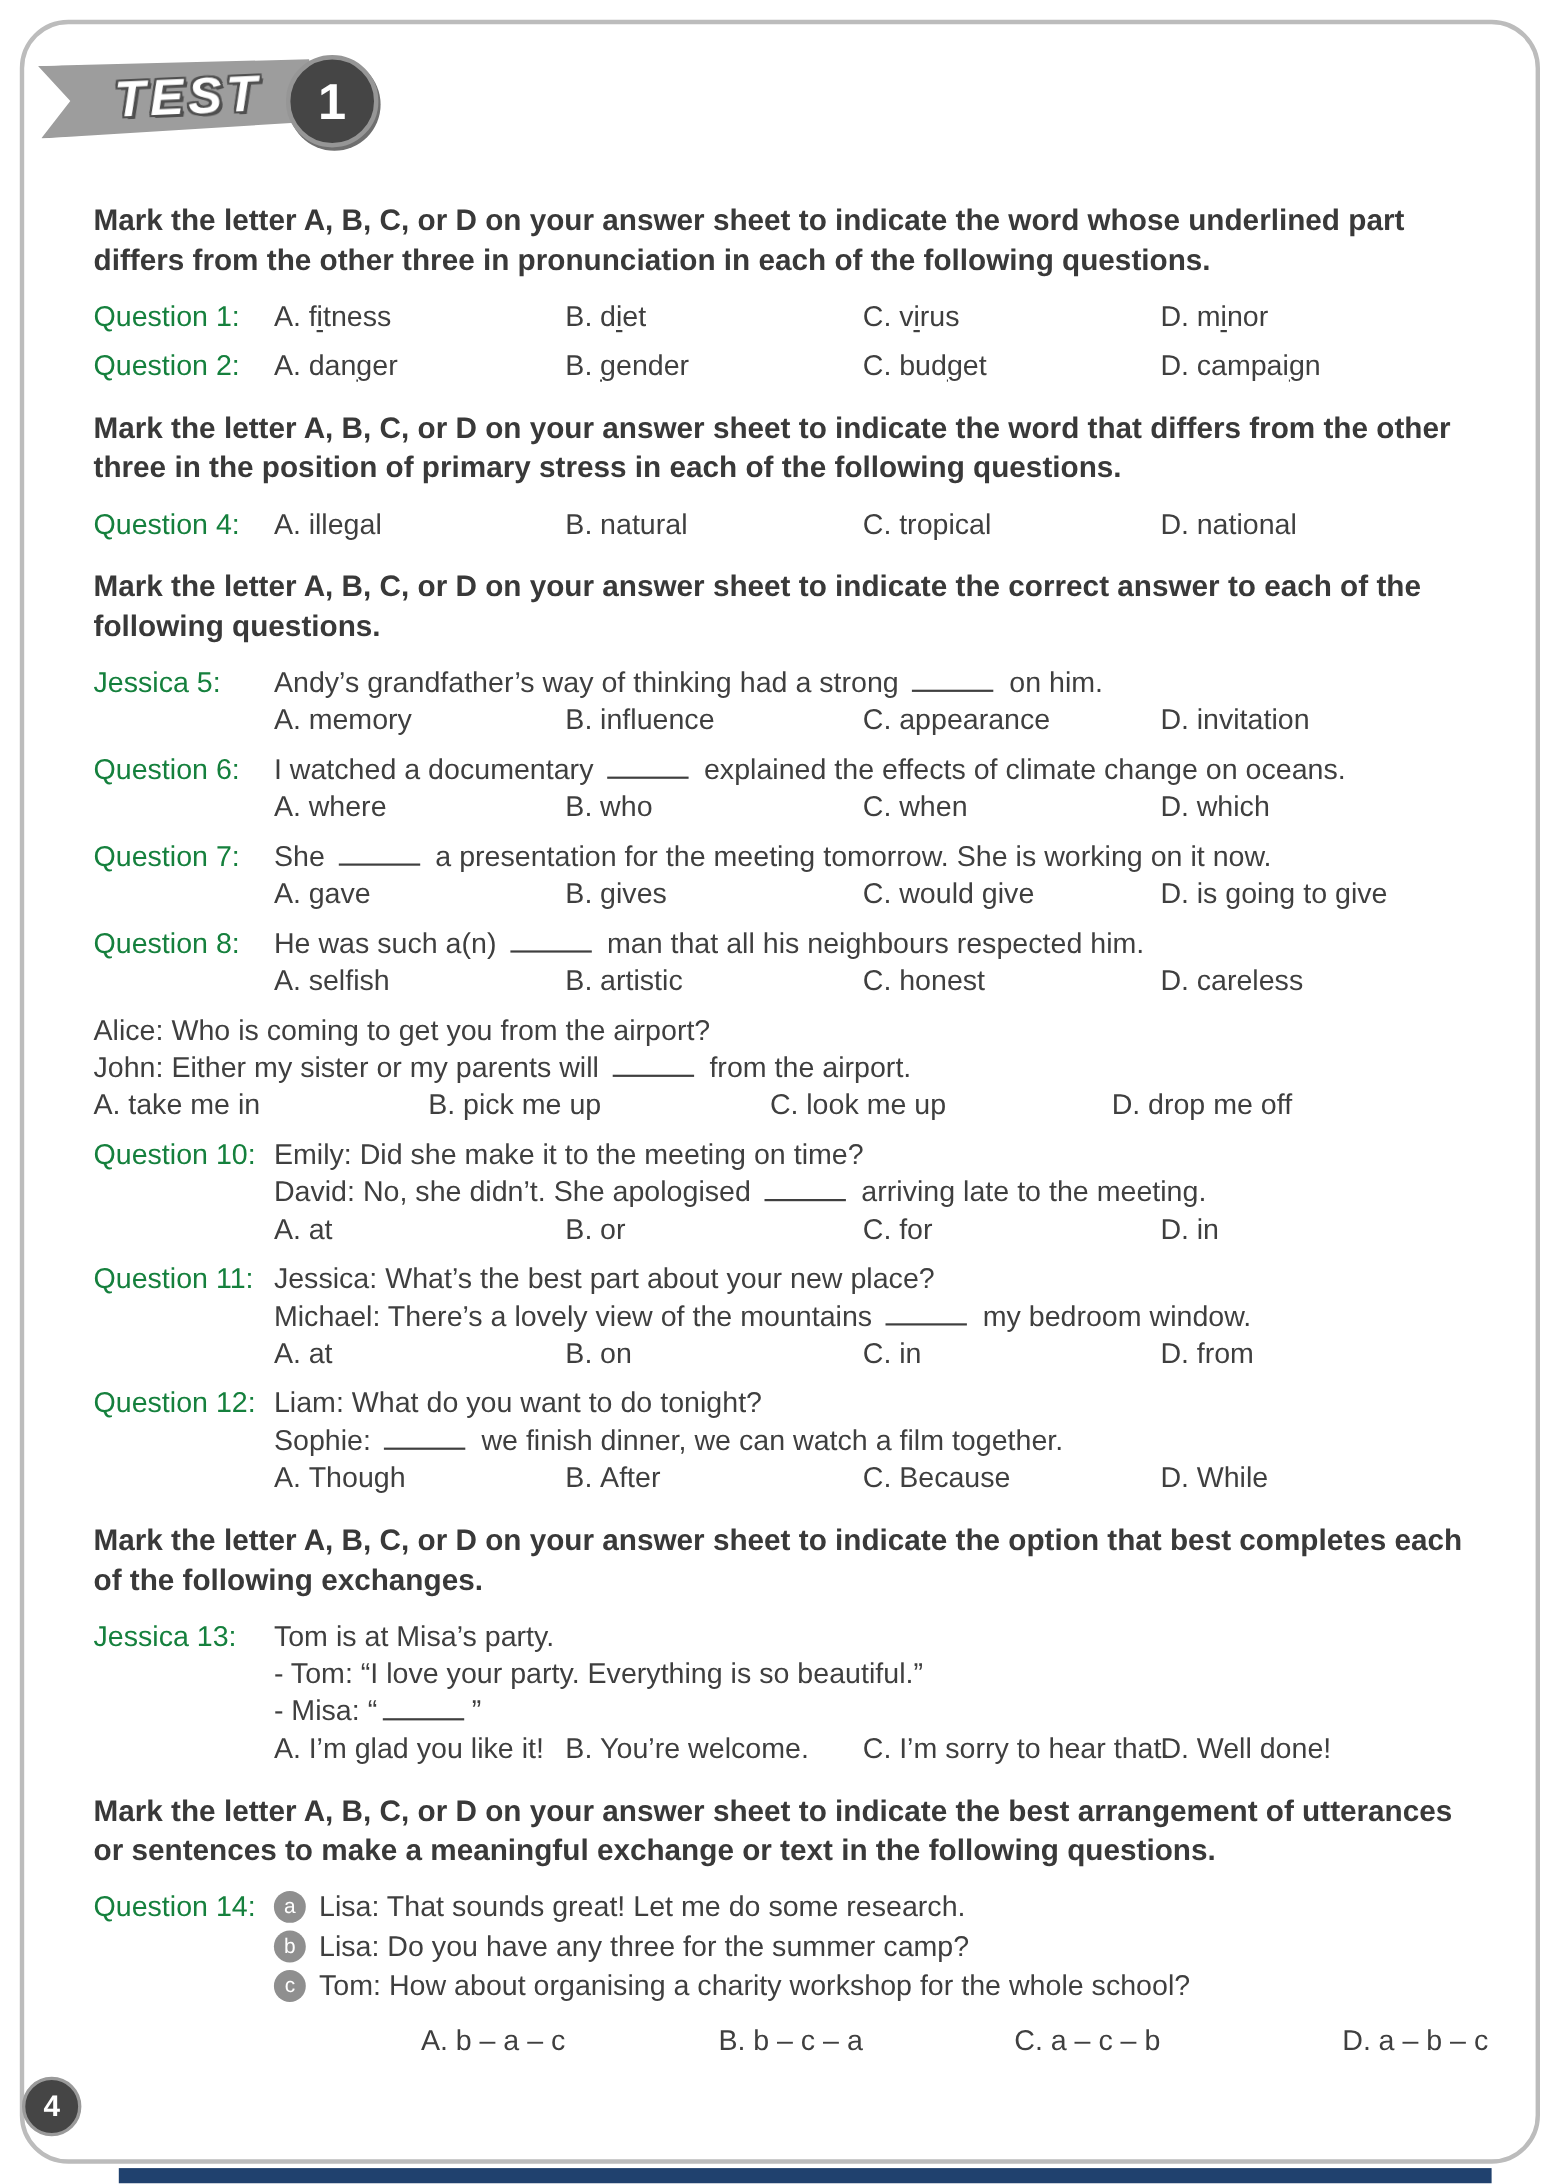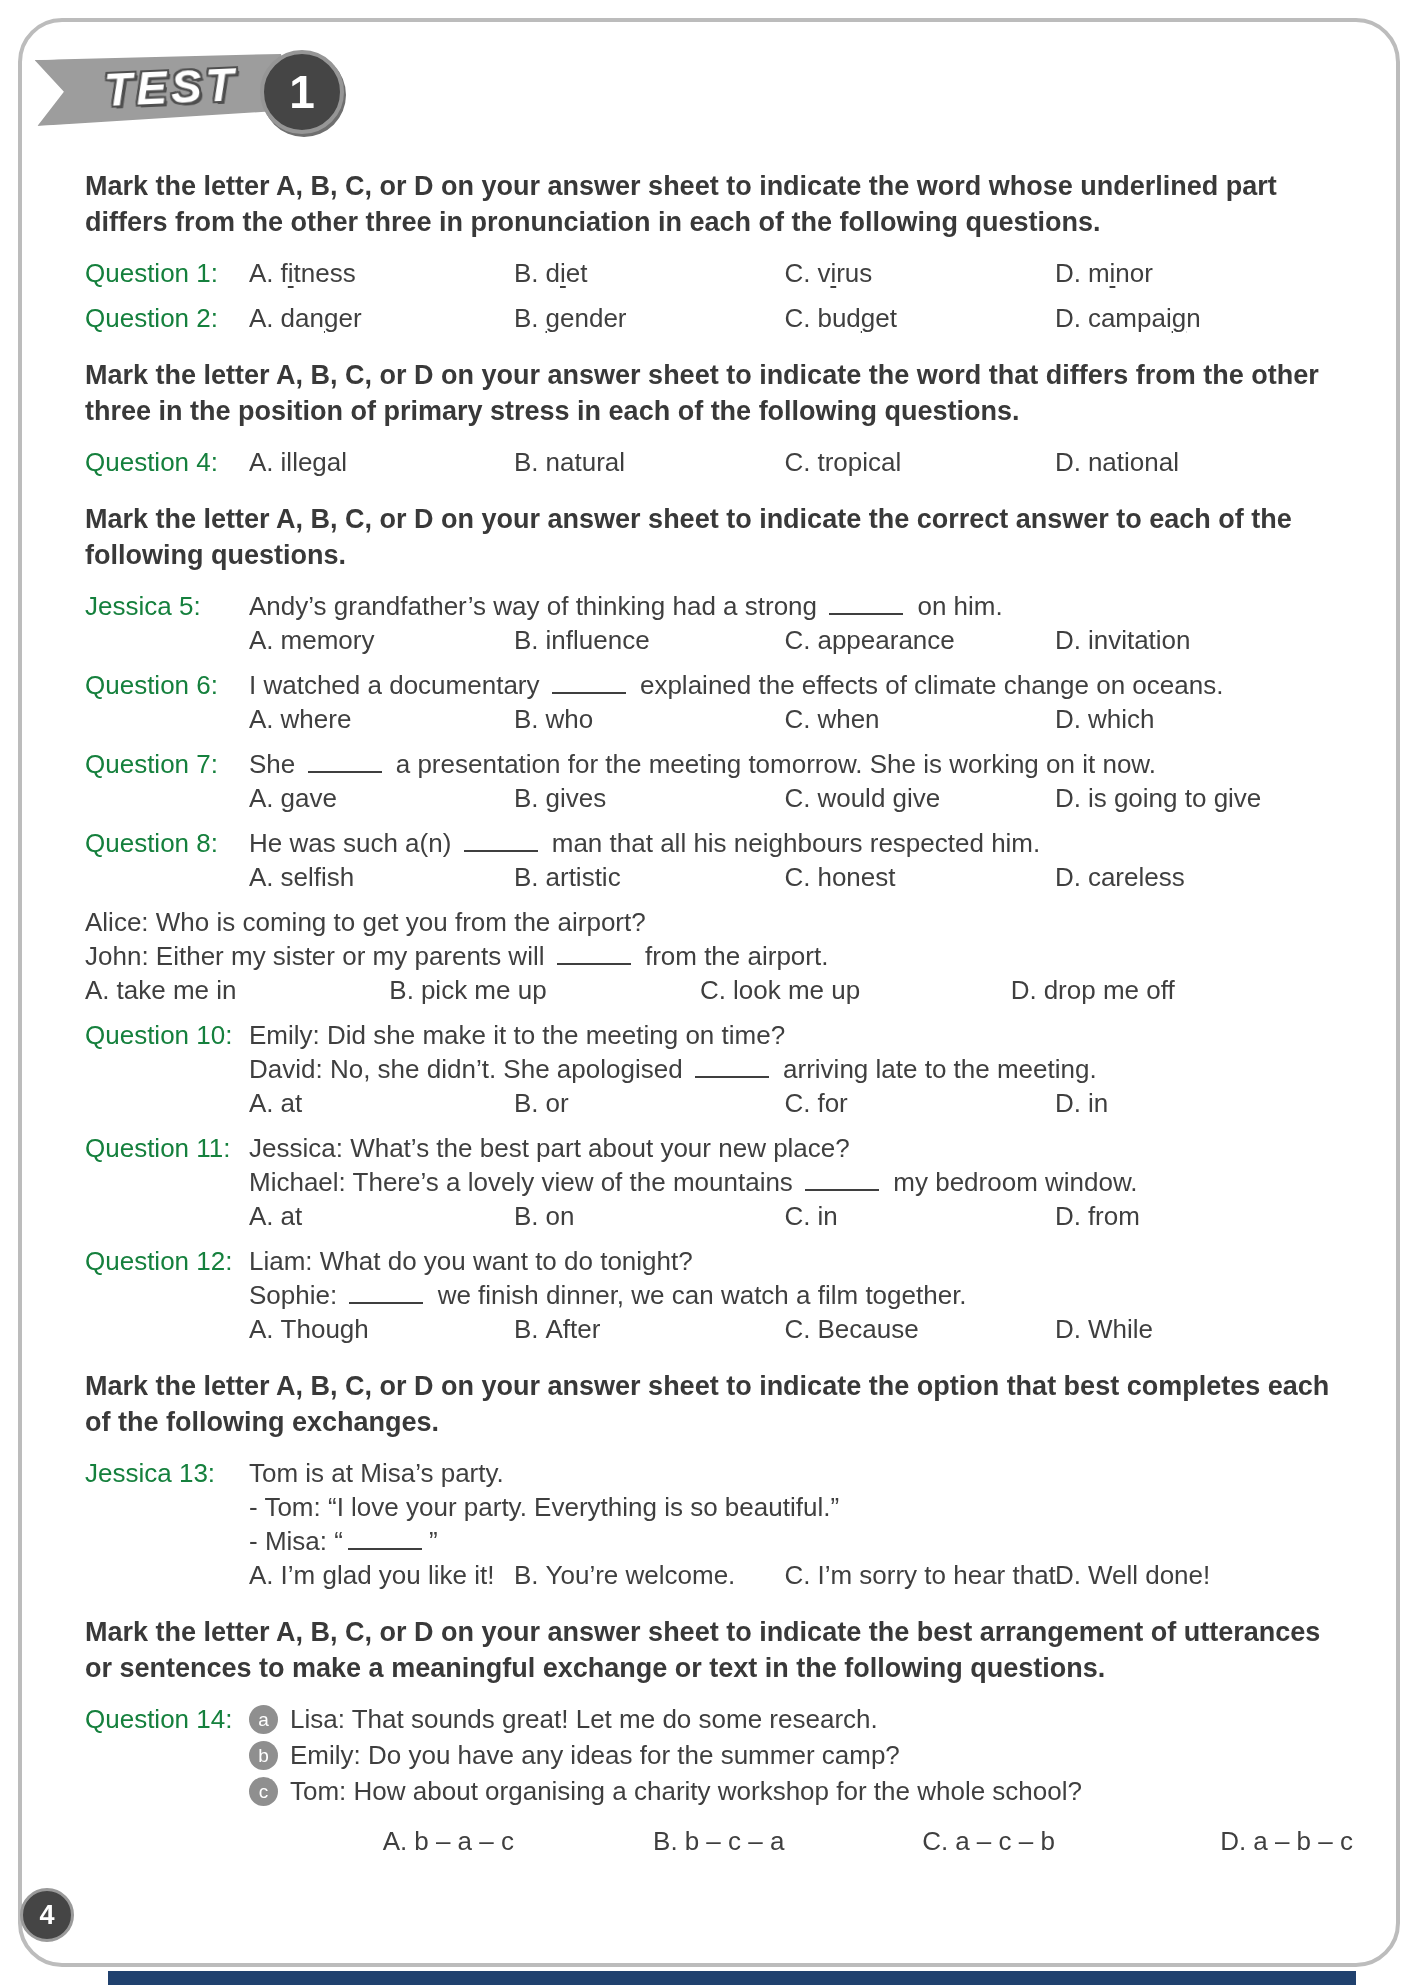--- a/index.html
+++ b/index.html
@@ -29,21 +29,21 @@
     text-shadow: 2px 2px 0 #4f4f4f, -2px -2px 0 #4f4f4f, 2px -2px 0 #4f4f4f, -2px 2px 0 #4f4f4f,
                  0 2px 0 #4f4f4f, 2px 0 0 #4f4f4f, 0 -2px 0 #4f4f4f, -2px 0 0 #4f4f4f, 3px 3px 0 #4f4f4f;
   }
   .badge {
     position:absolute; left:224px; top:0; width:84px; height:84px; border-radius:50%;
     background:#454545; border:4px solid #969696;
     display:flex; align-items:center; justify-content:center;
     box-shadow:2px 3px 0 #6f6f6f;
   }
   .badge span { color:#ffffff; font-size:46px; font-weight:bold; }
-  .content { position:absolute; left:85px; top:168px; width:1268px; }
+  .content { position:absolute; left:85px; top:182px; width:1268px; }
   .instruction { font-weight:bold; font-size:27px; line-height:36px; color:#393939; margin:22px 0 16px; }
   .section:first-child .instruction { margin-top:0; }
   .question { display:flex; font-size:26px; line-height:34px; margin-bottom:11px; }
   .qlabel { width:164px; flex-shrink:0; color:#15803d; }
   .qbody { flex:1; min-width:0; }
   .options { display:grid; grid-template-columns:24% 24.5% 24.5% 27%; }
   .options.gap { margin-top:16px;text-align:right; }
   .option { white-space:nowrap; }
   .option .letter { margin-right:7px; }
   .u { text-decoration:underline; text-underline-offset:4px; text-decoration-thickness:2px; }
@@ -242,21 +242,21 @@
       <div class="instruction">Mark the letter A, B, C, or D on your answer sheet to indicate the best arrangement of utterances or sentences to make a meaningful exchange or text in the following questions.</div>
       <div class="question">
         <div class="qlabel">Question 14:</div>
         <div class="qbody">
           <div class="utterance">
             <span class="utag">a</span>
             <span class="utext">Lisa: That sounds great! Let me do some research.</span>
           </div>
           <div class="utterance">
             <span class="utag">b</span>
-            <span class="utext">Emily: Do you have any ideas for the summer camp?</span>
+            <span class="utext">Lisa: Do you have any three for the summer camp?</span>
           </div>
           <div class="utterance">
             <span class="utag">c</span>
             <span class="utext">Tom: How about organising a charity workshop for the whole school?</span>
           </div>
           <div class="options gap">
             <div class="option"><span class="letter">A.</span>b – a – c</div>
             <div class="option"><span class="letter">B.</span>b – c – a</div>
             <div class="option"><span class="letter">C.</span>a – c – b</div>
             <div class="option"><span class="letter">D.</span>a – b – c</div>

